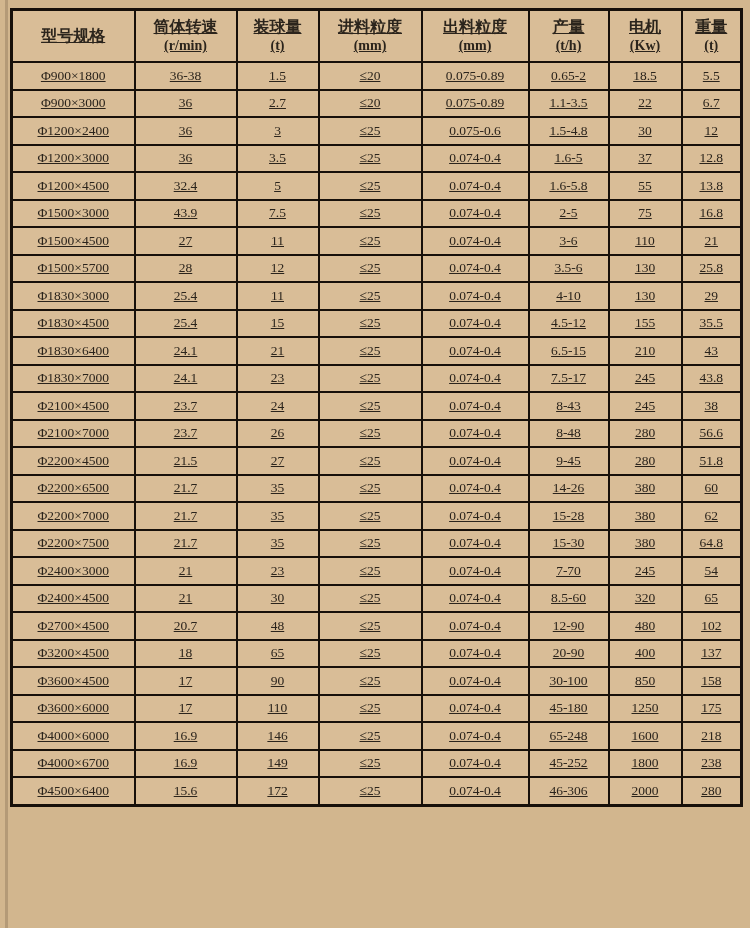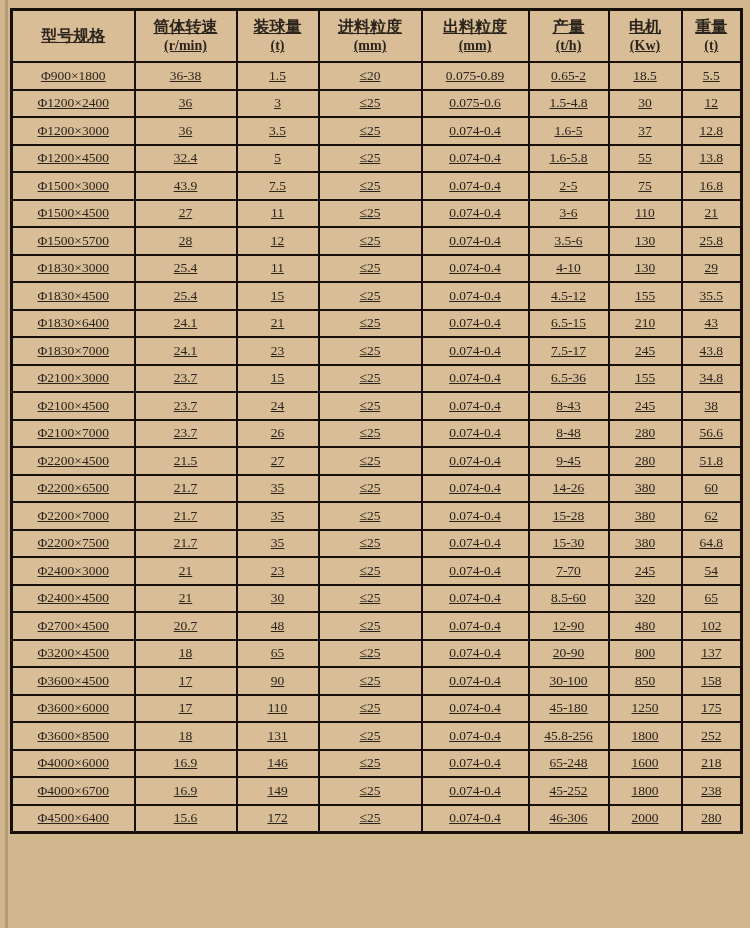--- a/index.html
+++ b/index.html
@@ -111,20 +111,30 @@
           <td>Φ900×1800</td>
           <td>36-38</td>
           <td>1.5</td>
           <td>≤20</td>
           <td>0.075-0.89</td>
           <td>0.65-2</td>
           <td>18.5</td>
           <td>5.5</td>
         </tr>
         <tr>
+          <td>Φ900×3000</td>
+          <td>36</td>
+          <td>2.7</td>
+          <td>≤20</td>
+          <td>0.075-0.89</td>
+          <td>1.1-3.5</td>
+          <td>22</td>
+          <td>6.7</td>
+        </tr>
+        <tr>
           <td>Φ1200×2400</td>
           <td>36</td>
           <td>3</td>
           <td>≤25</td>
           <td>0.075-0.6</td>
           <td>1.5-4.8</td>
           <td>30</td>
           <td>12</td>
         </tr>
         <tr>
@@ -211,30 +221,20 @@
           <td>Φ1830×7000</td>
           <td>24.1</td>
           <td>23</td>
           <td>≤25</td>
           <td>0.074-0.4</td>
           <td>7.5-17</td>
           <td>245</td>
           <td>43.8</td>
         </tr>
         <tr>
-          <td>Φ2100×3000</td>
-          <td>23.7</td>
-          <td>15</td>
-          <td>≤25</td>
-          <td>0.074-0.4</td>
-          <td>6.5-36</td>
-          <td>155</td>
-          <td>34.8</td>
-        </tr>
-        <tr>
           <td>Φ2100×4500</td>
           <td>23.7</td>
           <td>24</td>
           <td>≤25</td>
           <td>0.074-0.4</td>
           <td>8-43</td>
           <td>245</td>
           <td>38</td>
         </tr>
         <tr>
@@ -317,21 +317,21 @@
           <td>480</td>
           <td>102</td>
         </tr>
         <tr>
           <td>Φ3200×4500</td>
           <td>18</td>
           <td>65</td>
           <td>≤25</td>
           <td>0.074-0.4</td>
           <td>20-90</td>
-          <td>800</td>
+          <td>400</td>
           <td>137</td>
         </tr>
         <tr>
           <td>Φ3600×4500</td>
           <td>17</td>
           <td>90</td>
           <td>≤25</td>
           <td>0.074-0.4</td>
           <td>30-100</td>
           <td>850</td>
@@ -339,30 +339,20 @@
         </tr>
         <tr>
           <td>Φ3600×6000</td>
           <td>17</td>
           <td>110</td>
           <td>≤25</td>
           <td>0.074-0.4</td>
           <td>45-180</td>
           <td>1250</td>
           <td>175</td>
-        </tr>
-        <tr>
-          <td>Φ3600×8500</td>
-          <td>18</td>
-          <td>131</td>
-          <td>≤25</td>
-          <td>0.074-0.4</td>
-          <td>45.8-256</td>
-          <td>1800</td>
-          <td>252</td>
         </tr>
         <tr>
           <td>Φ4000×6000</td>
           <td>16.9</td>
           <td>146</td>
           <td>≤25</td>
           <td>0.074-0.4</td>
           <td>65-248</td>
           <td>1600</td>
           <td>218</td>

